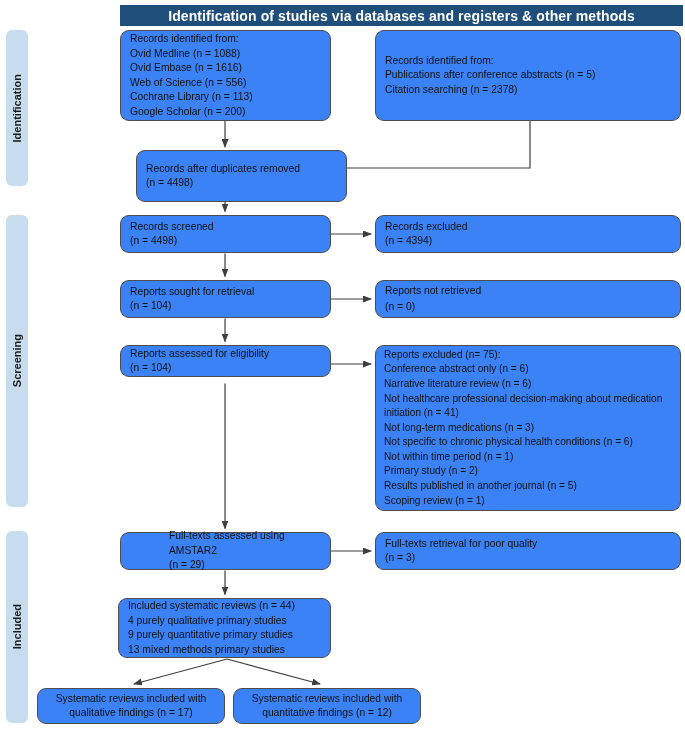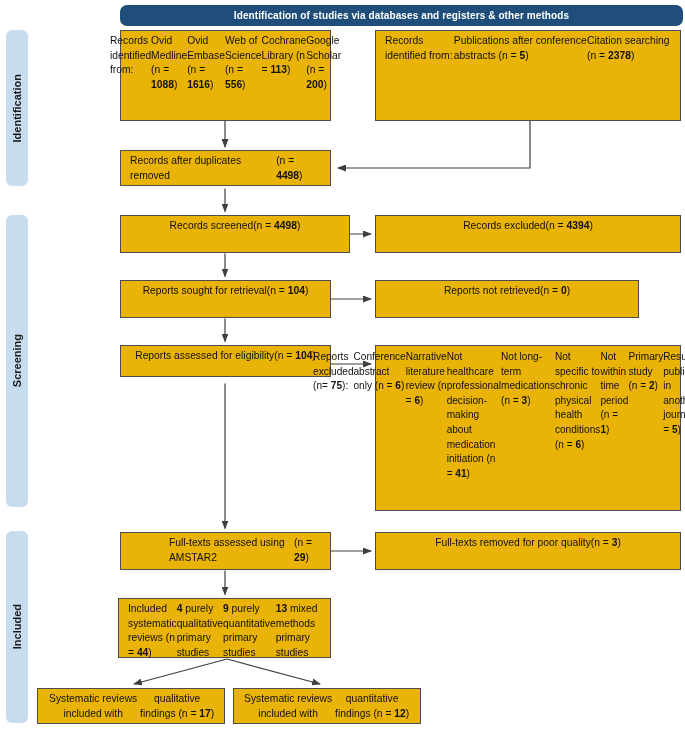--- a/index.html
+++ b/index.html
@@ -1,52 +1,52 @@
 <!DOCTYPE html>
 <html style="--header-bg: #1e4e79; --header-text: #ffffff; --stage-bg: #c7dcee; --box-border: #4d4d4d;"><head>
 <meta charset="utf-8">
 <style>
   html,body { margin:0; padding:0; background:#ffffff; font-family:"Liberation Sans", sans-serif; }
   .canvas { position:relative; width:685px; height:730px; background:#ffffff; overflow:hidden; }
 
   .header {
     position:absolute; left:120px; top:5px; width:563px; height:21px;
     background:var(--header-bg,#1e4e79); color:var(--header-text,#fff);
-    border-radius:7px; display:flex; align-items:center; justify-content:center;
-    font-size:10px; font-weight:bold; letter-spacing:0.1px;
+    border-radius:0; display:flex; align-items:center; justify-content:center;
+    font-size:14px; font-weight:bold; letter-spacing:0.1px;
   }
 
   .stage {
     position:absolute; left:6px; width:22px;
     background:var(--stage-bg,#c7dcee); border-radius:6px;
     display:flex; align-items:center; justify-content:center;
   }
   .s-identification { top:30px; height:156px; }
   .s-screening { top:215px; height:292px; }
   .s-included { top:531px; height:192px; }
   .stage-text {
     writing-mode:vertical-rl; transform:rotate(180deg);
     font-size:11px; font-weight:bold; color:#1a1a1a; white-space:nowrap;
   }
 
   .box {
-    position:absolute; box-sizing:border-box; background:#eab308;
-    border:1.4px solid var(--box-border,#4d4d4d); border-radius:0;
+    position:absolute; box-sizing:border-box; background:#3b82f6;
+    border:1.4px solid var(--box-border,#4d4d4d); border-radius:9px;
     font-size:10.3px; line-height:14.5px; color:#111;
-    padding:3px 9px; display:flex; flex-direction:row; justify-content:center;
+    padding:3px 9px; display:flex; flex-direction:column; justify-content:center;
   }
-  .box b { font-weight:bold; }
+  .box b { font-weight:normal; }
 
   .b-records-db       { left:120px; top:30px;  width:211px; height:91px; }
   .b-records-other    { left:375px; top:30px;  width:306px; height:91px; }
-  .b-duplicates       { left:120px; top:150px; width:211px; height:36px; }
-  .b-screened         { left:120px; top:215px; width:230px; height:38px; }
+  .b-duplicates       { left:136px; top:150px; width:211px; height:52px; }
+  .b-screened         { left:120px; top:215px; width:211px; height:38px; }
   .b-records-excluded { left:375px; top:215px; width:306px; height:38px; }
   .b-sought           { left:120px; top:280px; width:211px; height:38px; }
-  .b-not-retrieved    { left:375px; top:280px; width:264px; height:38px; }
+  .b-not-retrieved    { left:375px; top:280px; width:306px; height:38px;justify-content:space-between; }
   .b-assessed         { left:120px; top:345px; width:211px; height:32px; }
   .b-reports-excluded { left:375px; top:345px; width:306px; height:166px; font-size:10.1px; line-height:14.6px; padding:4px 8px; }
   .b-amstar           { left:120px; top:532px; width:211px; height:38px;padding-left:48px; }
   .b-poor-quality     { left:375px; top:532px; width:306px; height:38px; }
   .b-included-reviews { left:118px; top:598px; width:213px; height:60px; }
   .b-qualitative      { left:37px;  top:688px; width:188px; height:36px; text-align:center; }
   .b-quantitative     { left:233px; top:688px; width:188px; height:36px; text-align:center; }
 
   .arrows { position:absolute; left:0; top:0; width:685px; height:730px; pointer-events:none; }
 </style>
@@ -139,21 +139,21 @@
       <div class="line">Not within time period (n = <b>1</b>)</div>
       <div class="line">Primary study (n = <b>2</b>)</div>
       <div class="line">Results published in another journal (n = <b>5</b>)</div>
       <div class="line">Scoping review (n = <b>1</b>)</div>
     </div>
   <div class="box b-amstar">
       <div class="line">Full-texts assessed using AMSTAR2</div>
       <div class="line">(n = <b>29</b>)</div>
     </div>
   <div class="box b-poor-quality">
-      <div class="line">Full-texts removed for poor quality</div>
+      <div class="line">Full-texts retrieval for poor quality</div>
       <div class="line">(n = <b>3</b>)</div>
     </div>
   <div class="box b-included-reviews">
       <div class="line">Included systematic reviews (n = <b>44</b>)</div>
       <div class="line"><b>4</b> purely qualitative primary studies</div>
       <div class="line"><b>9</b> purely quantitative primary studies</div>
       <div class="line"><b>13</b> mixed methods primary studies</div>
     </div>
   <div class="box b-qualitative">
       <div class="line">Systematic reviews included with</div>

